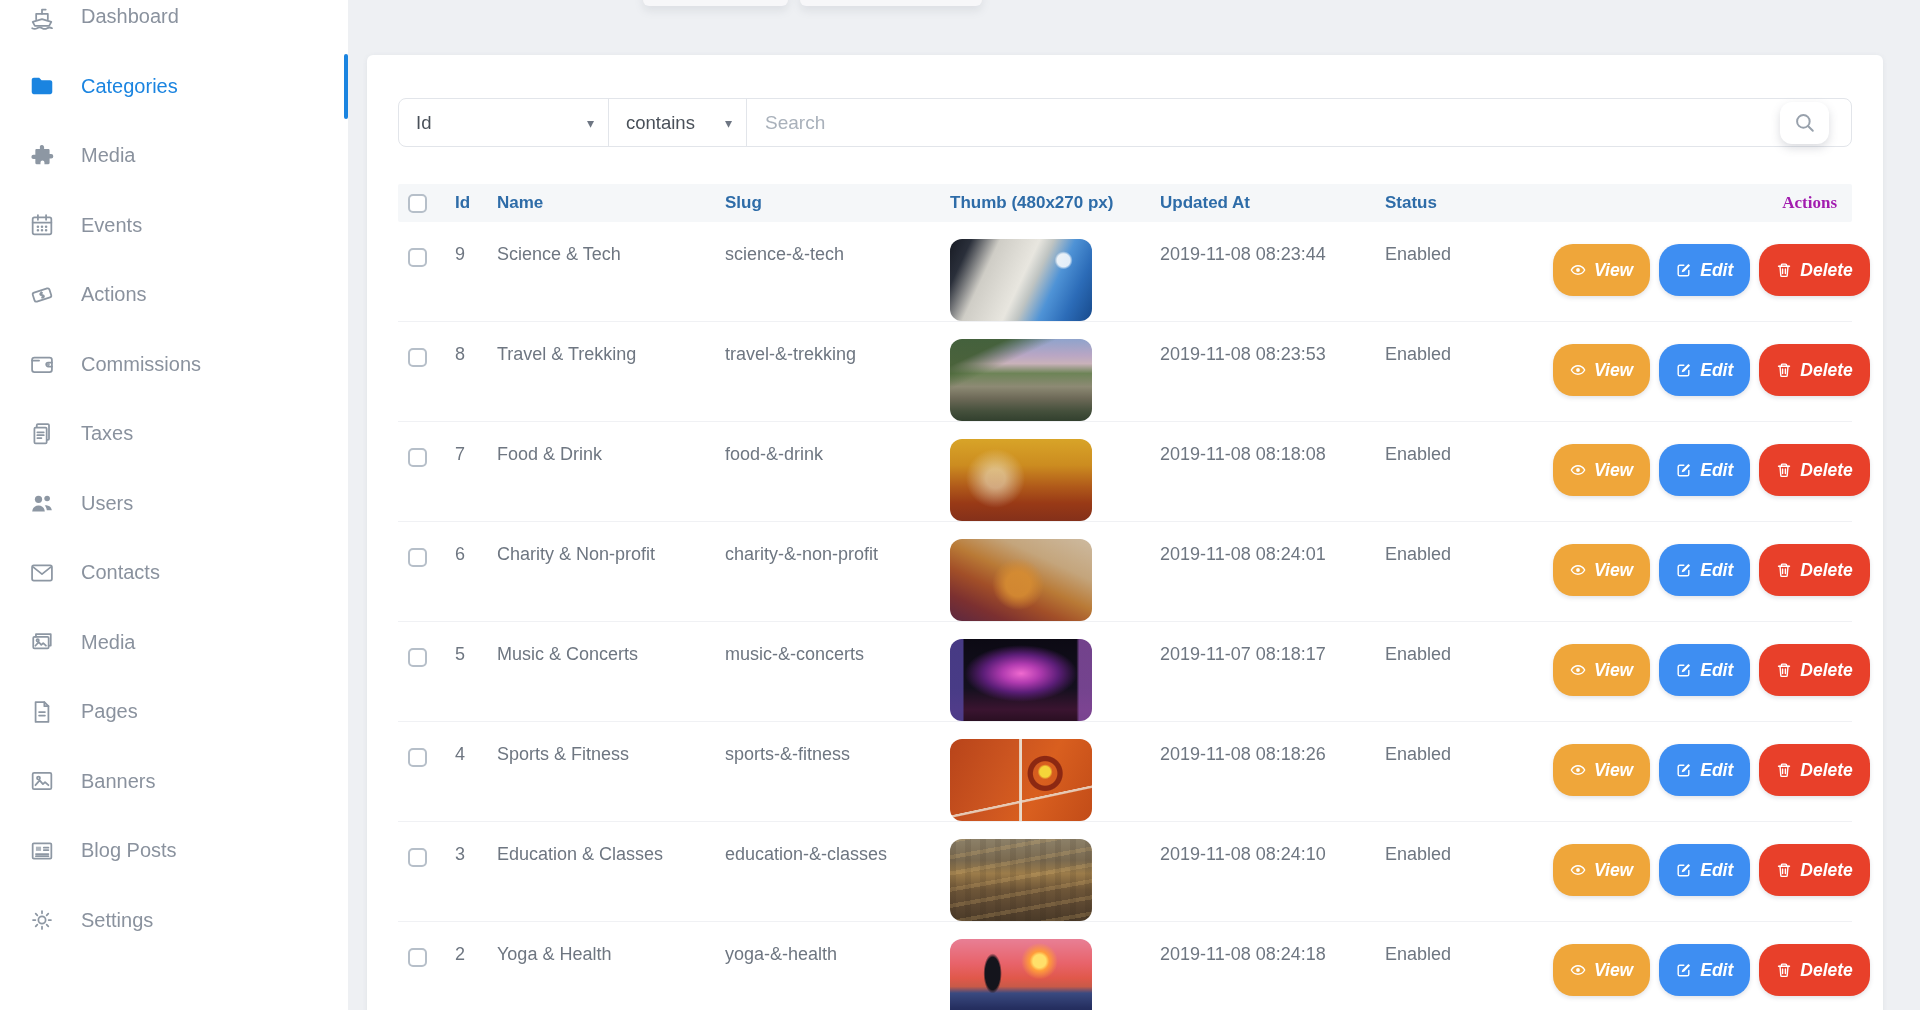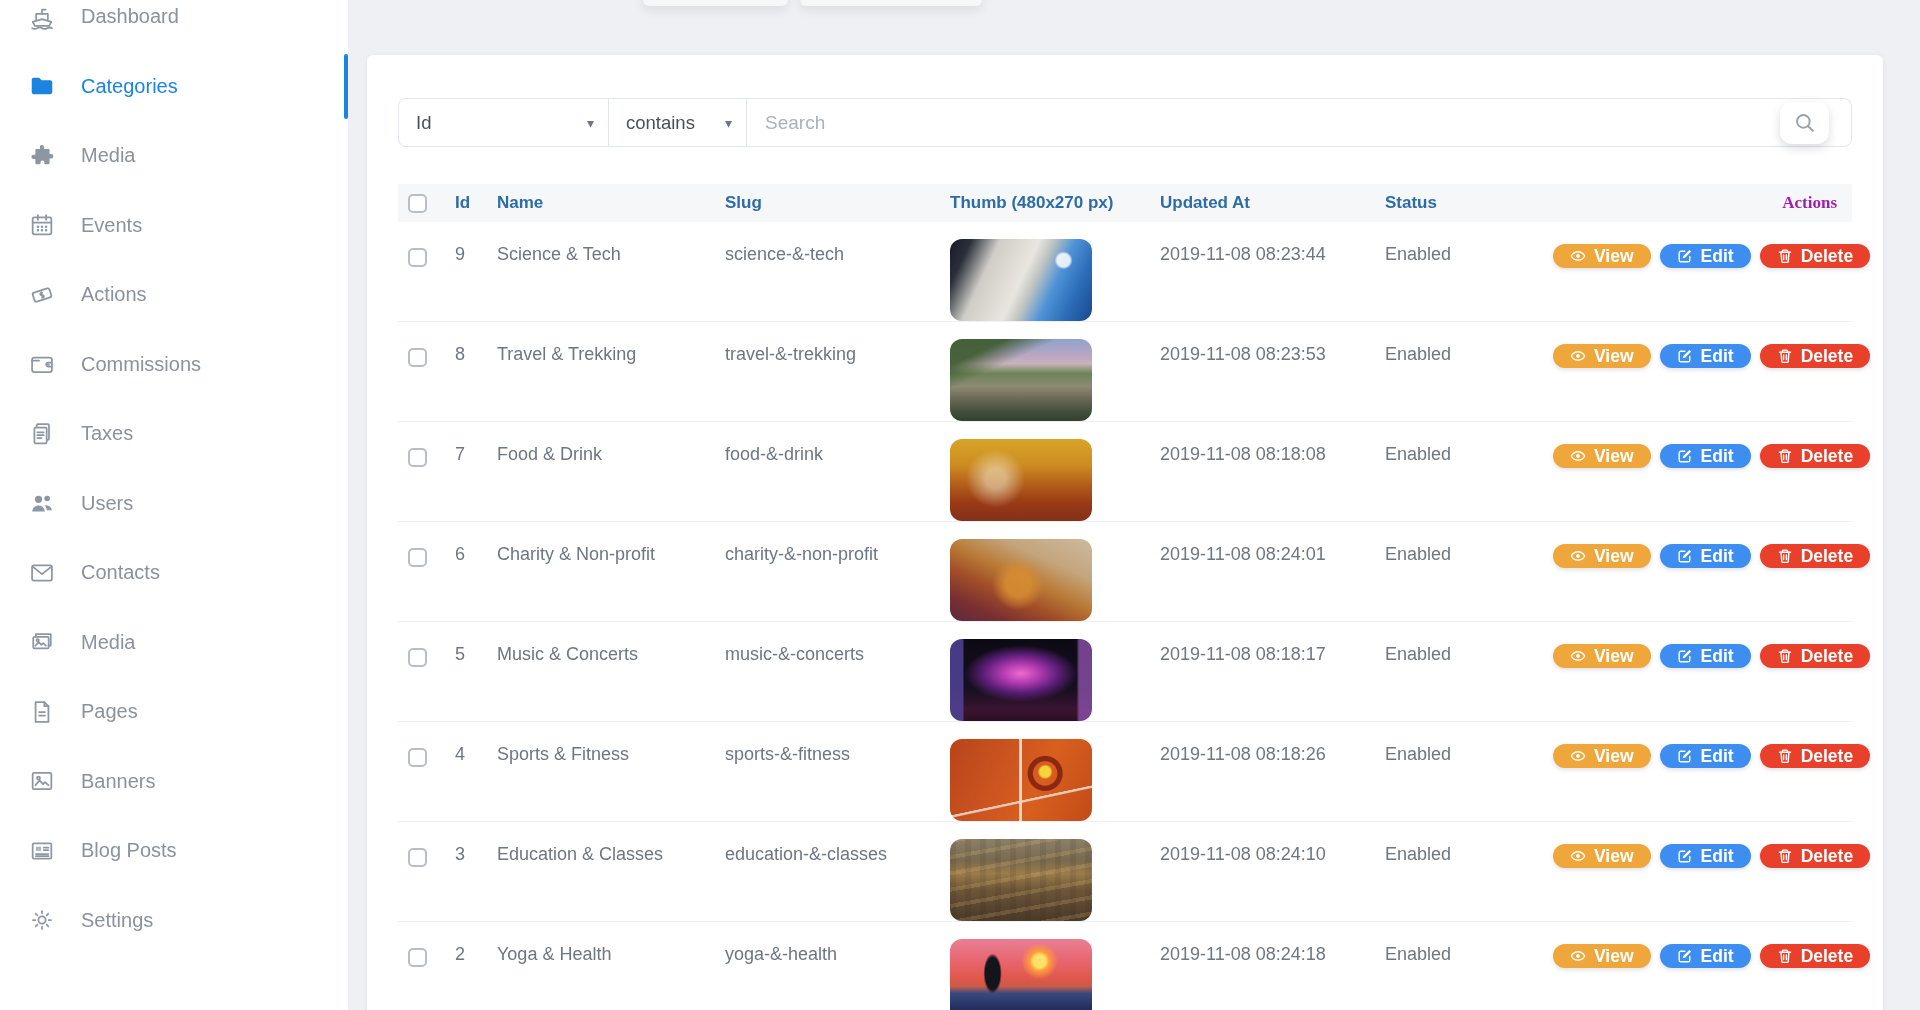--- a/index.html
+++ b/index.html
@@ -90,23 +90,23 @@
     repeating-linear-gradient(90deg, rgba(40,30,20,.10) 0 6px, rgba(40,30,20,0) 6px 15px),
     repeating-linear-gradient(170deg, rgba(230,190,120,.20) 0 4px, rgba(230,190,120,0) 4px 16px),
     linear-gradient(180deg,#8c8068 0%,#7a6a50 26%,#9c7c4a 42%,#6e5638 62%,#5a4630 82%,#4a3a28 100%); }
   .thumb[data-thumb="yoga-sunset-silhouette"] { background:
     radial-gradient(circle at 63% 27%, #ffe06a 0 6%, #ff9c3a 9%, rgba(255,156,58,0) 17%),
     radial-gradient(ellipse 9% 34% at 30% 42%, #14141c 0 58%, rgba(20,20,28,0) 72%),
     linear-gradient(180deg,#e87f95 0%,#e8636a 30%,#e0584a 48%,#c85a48 58%,#3a4a80 66%,#252f60 84%,#1c2450 100%); }
 
   
   .actions-cell { padding-top:22px; display:flex; justify-content:flex-end; gap:9px; padding-right:15px; }
-  .pill-btn { height:24px; border:none; border-radius:20px; padding:0 17px; display:flex; align-items:center;
+  .pill-btn { height:52px; border:none; border-radius:20px; padding:0 17px; display:flex; align-items:center;
     gap:8px; color:#fff; font-size:17.5px; font-weight:bold; font-family:inherit; cursor:pointer;
-    box-shadow:0 2px 4px rgba(90,95,115,0.18); }
+    box-shadow:0 2px 4px rgba(90,95,115,0.18);font-style:italic; }
   .pill-btn svg { width:16px; height:16px; color:#fff; }
 </style>
 </head>
 <body>
 
 <div class="app">
 
   <aside class="sidebar">
     <nav class="side-nav">
         <div class="side-item">
@@ -460,21 +460,21 @@
               </div>
             </div>
             <div class="grid-row trow">
               <div class="cb-cell"><span class="checkbox"></span></div>
               <div class="cell">5</div>
               <div class="cell">Music &amp; Concerts</div>
               <div class="cell">music-&amp;-concerts</div>
               <div class="thumb-cell">
                 <div class="thumb" data-thumb="concert-stage-lights"></div>
               </div>
-              <div class="cell">2019-11-08 08:18:17</div>
+              <div class="cell">2019-11-07 08:18:17</div>
               <div class="cell">Enabled</div>
               <div class="actions-cell">
                 <button class="pill-btn" style="background: rgb(239, 166, 58);">
                   <span style="display: flex;">
                     <svg viewBox="0 0 16 16" fill="none" stroke="currentColor" stroke-width="1.4" stroke-linecap="round" stroke-linejoin="round">
                       <path d="M1.3 8s2.4-4.2 6.7-4.2S14.7 8 14.7 8s-2.4 4.2-6.7 4.2S1.3 8 1.3 8z"></path>
                       <circle cx="8" cy="8" r="1.9" fill="currentColor" stroke="none"></circle>
                     </svg>
                   </span>
                   <span>View</span>

